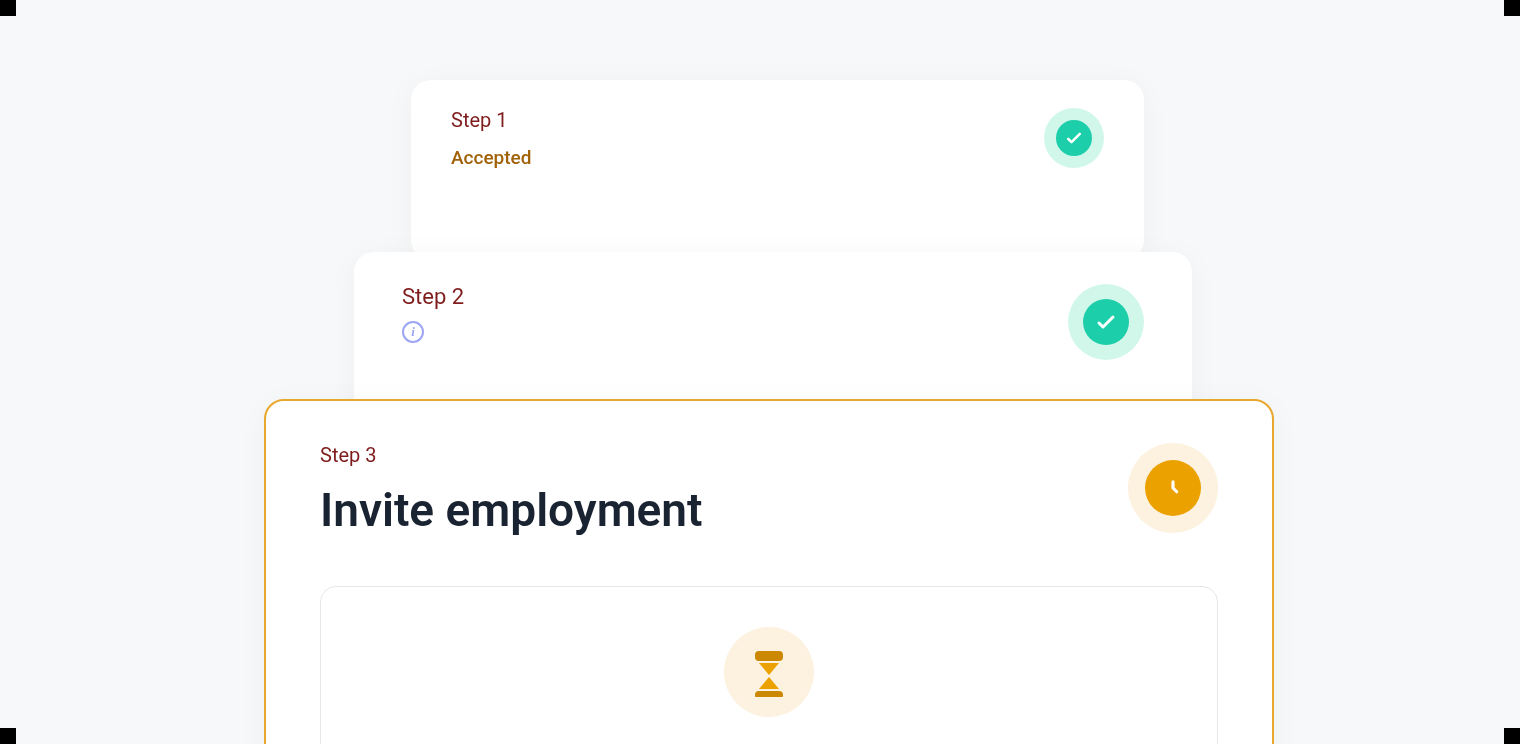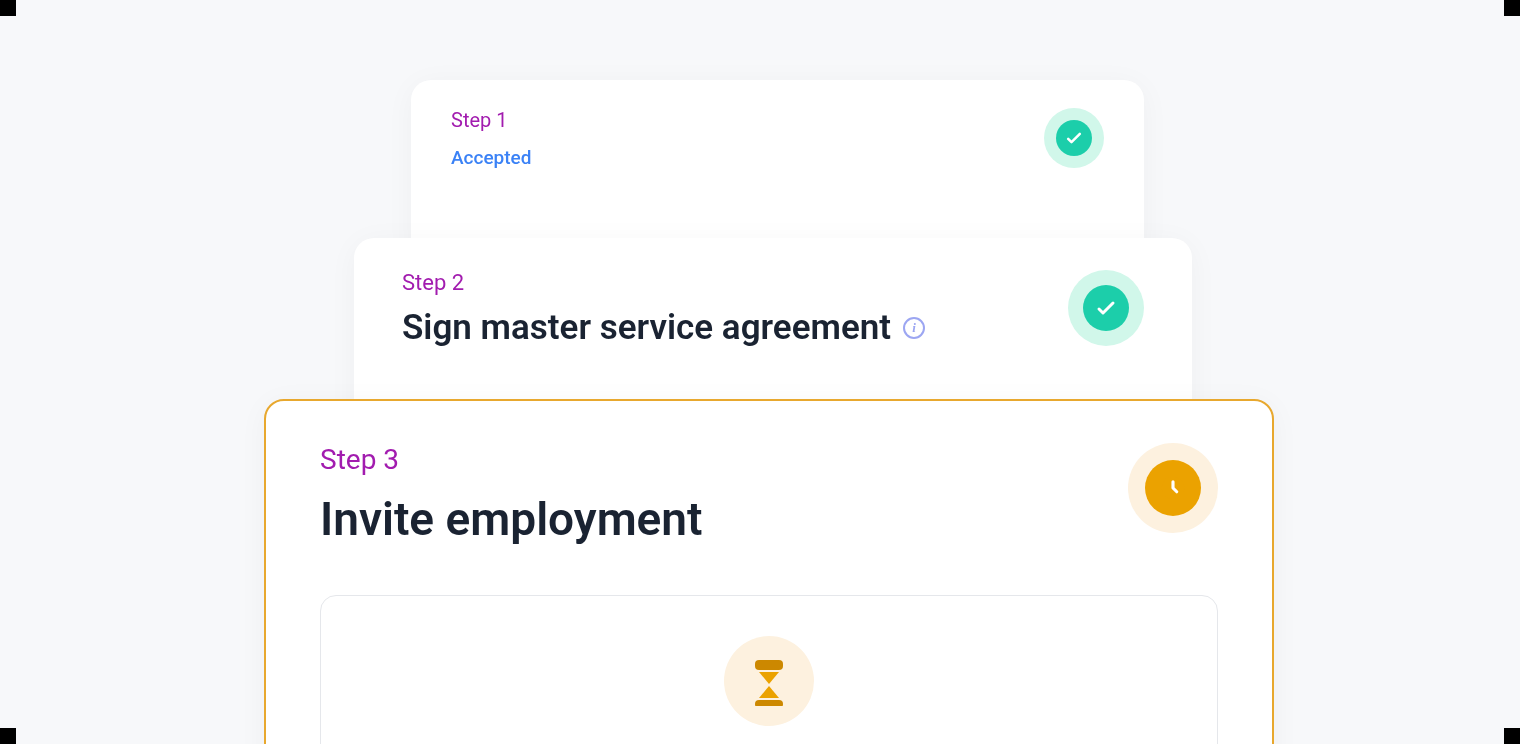--- a/index.html
+++ b/index.html
@@ -37,51 +37,51 @@
     .card1 {
       left: 411px;
       top: 80px;
       width: 733px;
       height: 180px;
       z-index: 1;
     }
     
     .card2 {
       left: 354px;
-      top: 238px;
+      top: 252px;
       width: 838px;
       height: 200px;
       z-index: 2;
       padding: 32px 48px;
     }
     
     .card3 {
       left: 264px;
       top: 399px;
       width: 1010px;
       height: 400px;
       z-index: 3;
       border: 2px solid #e8a82e;
       padding: 42px 54px;
     }
     
     .step-label {
-      color: #a21caf;
+      color: #7f1d1d;
       font-size: 20px;
       font-weight: 400;
       margin-bottom: 10px;
     }
     
     .card2 .step-label {
       font-size: 22px;
       margin-bottom: 12px;
     }
     
     .card3 .step-label {
-      font-size: 28px;
+      font-size: 20px;
       margin-bottom: 16px;
     }
     
     .step-title {
       color: #1a2332;
       font-size: 30px;
       font-weight: 600;
       line-height: 1.2;
       display: flex;
       align-items: center;
@@ -90,21 +90,21 @@
     
     .card2 .step-title {
       font-size: 35px;
     }
     
     .card3 .step-title {
       font-size: 46px;
     }
     
     .step-status {
-      color: #3b82f6;
+      color: #a16207;
       font-size: 19px;
       font-weight: 500;
       margin-top: 14px;
     }
     
     .status-icon {
       position: absolute;
       top: 28px;
       right: 40px;
       width: 60px;
@@ -212,21 +212,20 @@
       <svg width="20" height="20" viewBox="0 0 24 24" fill="none">
         <path d="M5 13l4 4L19 7" stroke="#fff" stroke-width="3" stroke-linecap="round" stroke-linejoin="round"></path>
       </svg>
     </div>
   </div>
 </div>
 
 <div class="card card2">
   <div class="step-label">Step 2</div>
   <div class="step-title">
-    <span>Sign master service agreement</span>
     <span class="info-icon">i</span>
   </div>
   <div class="status-icon green">
     <div class="status-icon-inner">
       <svg width="24" height="24" viewBox="0 0 24 24" fill="none">
         <path d="M5 13l4 4L19 7" stroke="#fff" stroke-width="3" stroke-linecap="round" stroke-linejoin="round"></path>
       </svg>
     </div>
   </div>
 </div>

